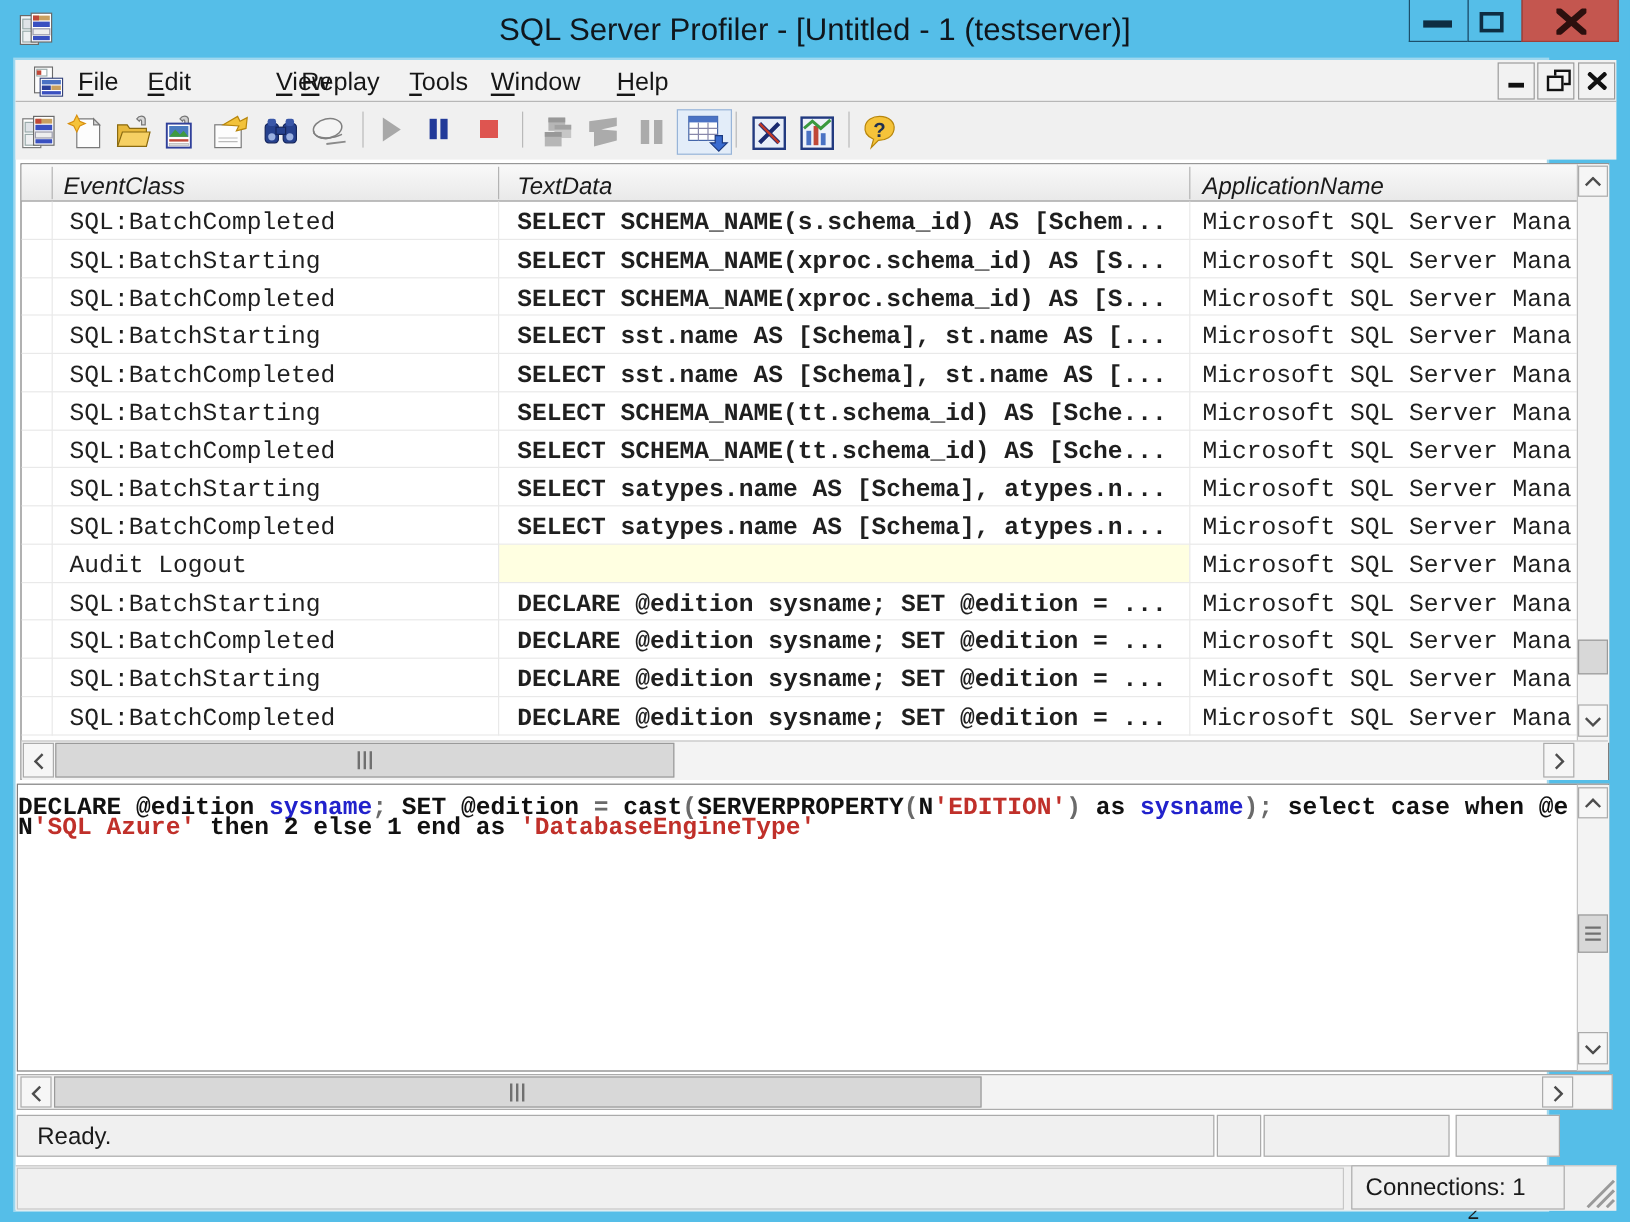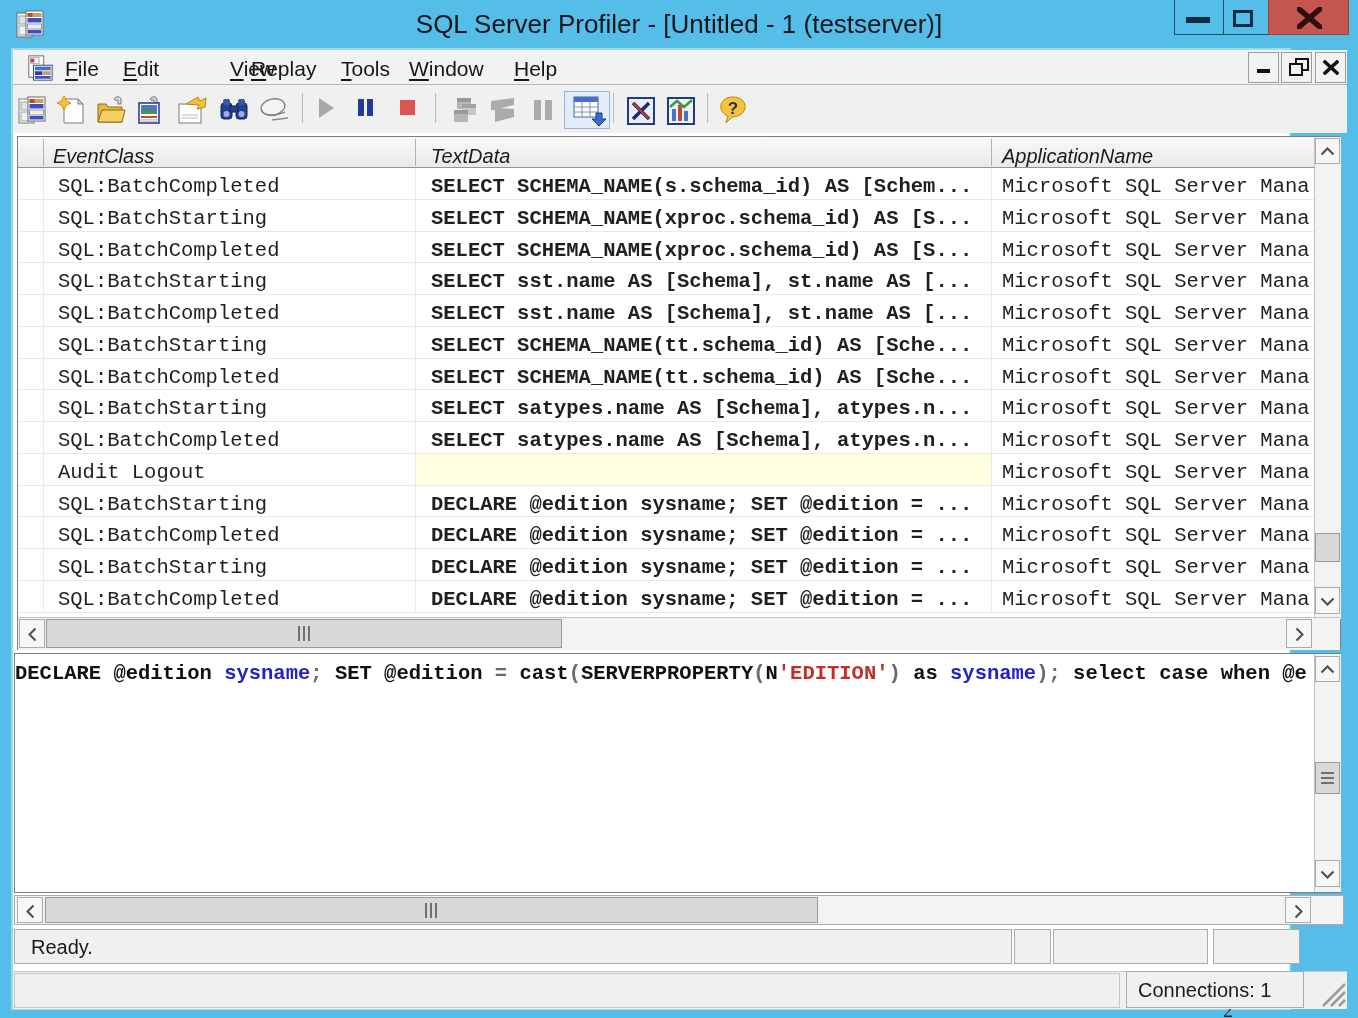--- a/index.html
+++ b/index.html
@@ -274,20 +274,21 @@
       <svg class="abs" style="left:279px;top:488px;" width="14" height="17">
           <path d="M2 1 V16 M7 1 V16 M12 1 V16" stroke="#707070" stroke-width="2" fill="none"></path>
         </svg>
       <div class="abs sbbtn" style="left:1268px;top:482px;width:26px;height:29px;"><svg width="9" height="15" style="margin-top:7px;">
             <path d="M1.5 1.5 L7.5 7.5 L1.5 13.5" stroke="#4d4d4d" stroke-width="2" fill="none"></path>
           </svg></div>
     </div>
 
     <div class="abs" id="pane">
       <div class="abs" style="left:0px;top:8px;">DECLARE @edition <span class="kwb">sysname</span><span class="gy">;</span> SET @edition <span class="gy">=</span> cast<span class="gy">(</span>SERVERPROPERTY<span class="gy">(</span>N<span class="str">'EDITION'</span><span class="gy">)</span> as <span class="kwb">sysname</span><span class="gy">);</span> select case when @e</div>
+      <div class="abs" style="left:0px;top:24.5px;">N<span class="str">'SQL Azure'</span> then 2 else 1 end as <span class="str">'DatabaseEngineType'</span></div>
       
       <div class="abs sbtrack" style="left:1299px;top:0;width:26px;height:238px;border-left:1px solid #c3c3c3;"></div>
       <div class="abs sbbtn" style="left:1300px;top:2px;width:25px;height:26px;"><svg width="15" height="9" style="margin-top:8px;">
             <path d="M1.5 7.5 L7.5 1.5 L13.5 7.5" stroke="#4d4d4d" stroke-width="2" fill="none"></path>
           </svg></div>
       <div class="abs sbthumb" style="left:1300px;top:108px;width:25px;height:32px;"></div>
       <svg class="abs" style="left:1305px;top:117px;" width="15" height="14">
           <path d="M1 2 H14 M1 7 H14 M1 12 H14" stroke="#707070" stroke-width="2" fill="none"></path>
         </svg>
       <div class="abs sbbtn" style="left:1300px;top:206px;width:25px;height:27px;"><svg width="15" height="9" style="margin-top:9px;">

